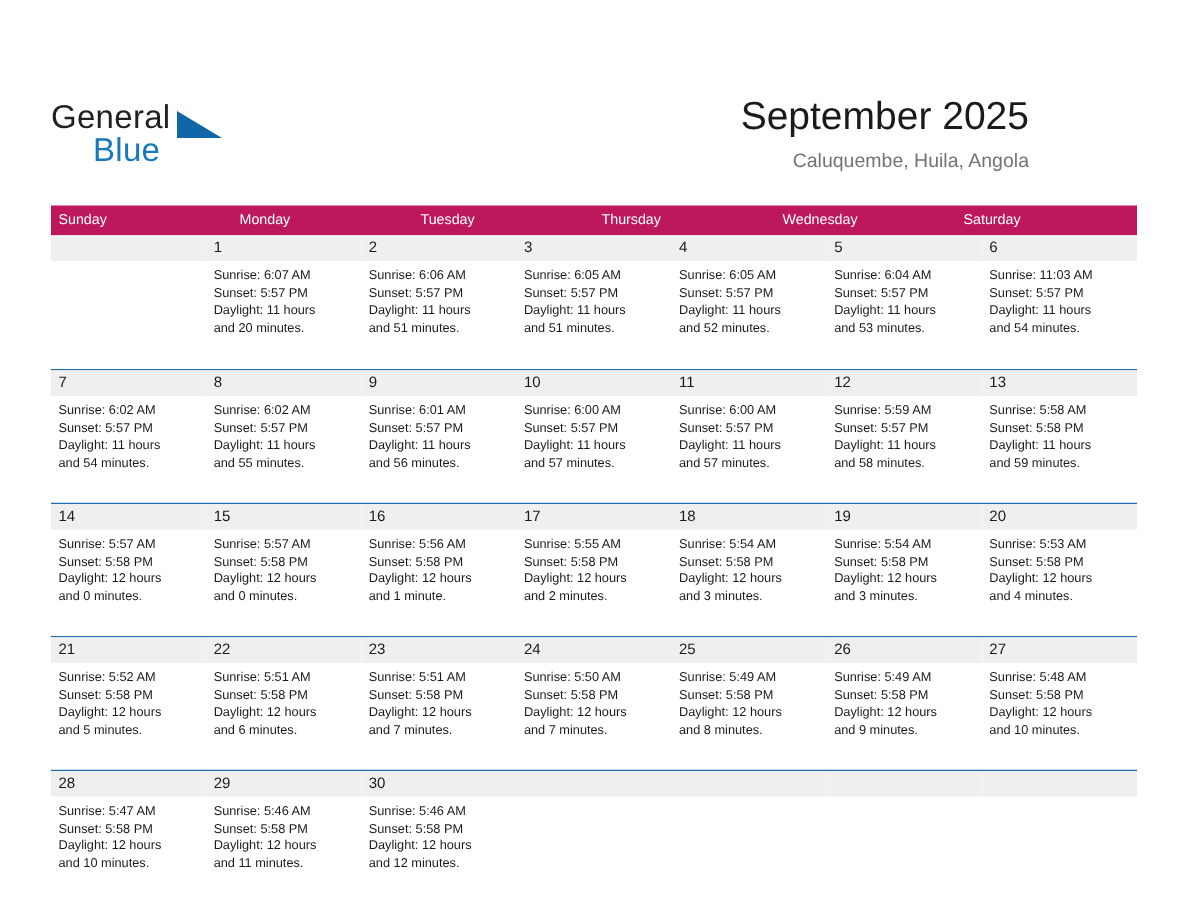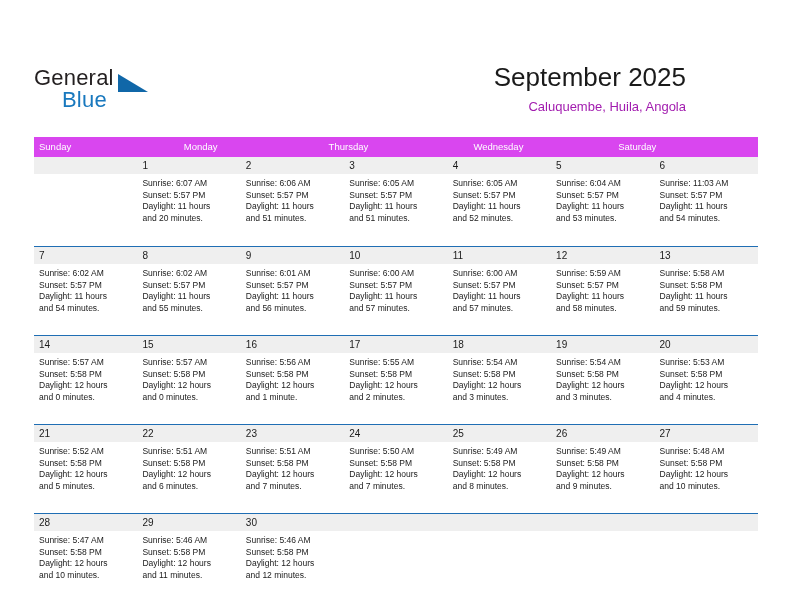--- a/index.html
+++ b/index.html
@@ -74,36 +74,36 @@
   }
   .cal-title {
     font-size: 26px;
     font-weight: normal;
     color: #1a1a1a;
     line-height: 32px;
     white-space: nowrap;
   }
   .cal-subtitle {
     font-size: 13px;
-    color: #a21caf;
+    color: #737373;
     line-height: 20px;
     margin-top: 4px;
     white-space: nowrap;
   }
 
   
   .calendar {
     position: absolute;
     left: 34px;
     top: 104px;
     width: 724px;
   }
   .weekday-row {
     display: flex;
-    background: #d946ef;
+    background: #be185d;
     height: 20px;
   }
   .weekday {
     flex: 1 1 0;
     color: #ffffff;
     font-size: 9.5px;
     line-height: 20px;
     padding-left: 5px;
     box-sizing: border-box;
     white-space: nowrap;
@@ -164,20 +164,21 @@
       <div class="cal-subtitle">Caluquembe, Huila, Angola</div>
     </div>
 
   </div>
 
   <div class="calendar">
 
     <div class="weekday-row">
       <div class="weekday">Sunday</div>
       <div class="weekday">Monday</div>
+      <div class="weekday">Tuesday</div>
       <div class="weekday">Thursday</div>
       <div class="weekday">Wednesday</div>
       <div class="weekday">Saturday</div>
     </div>
 
     <div class="week-row first">
       <div class="day-cell empty">
         <div class="day-number"></div>
       </div>
       <div class="day-cell">

